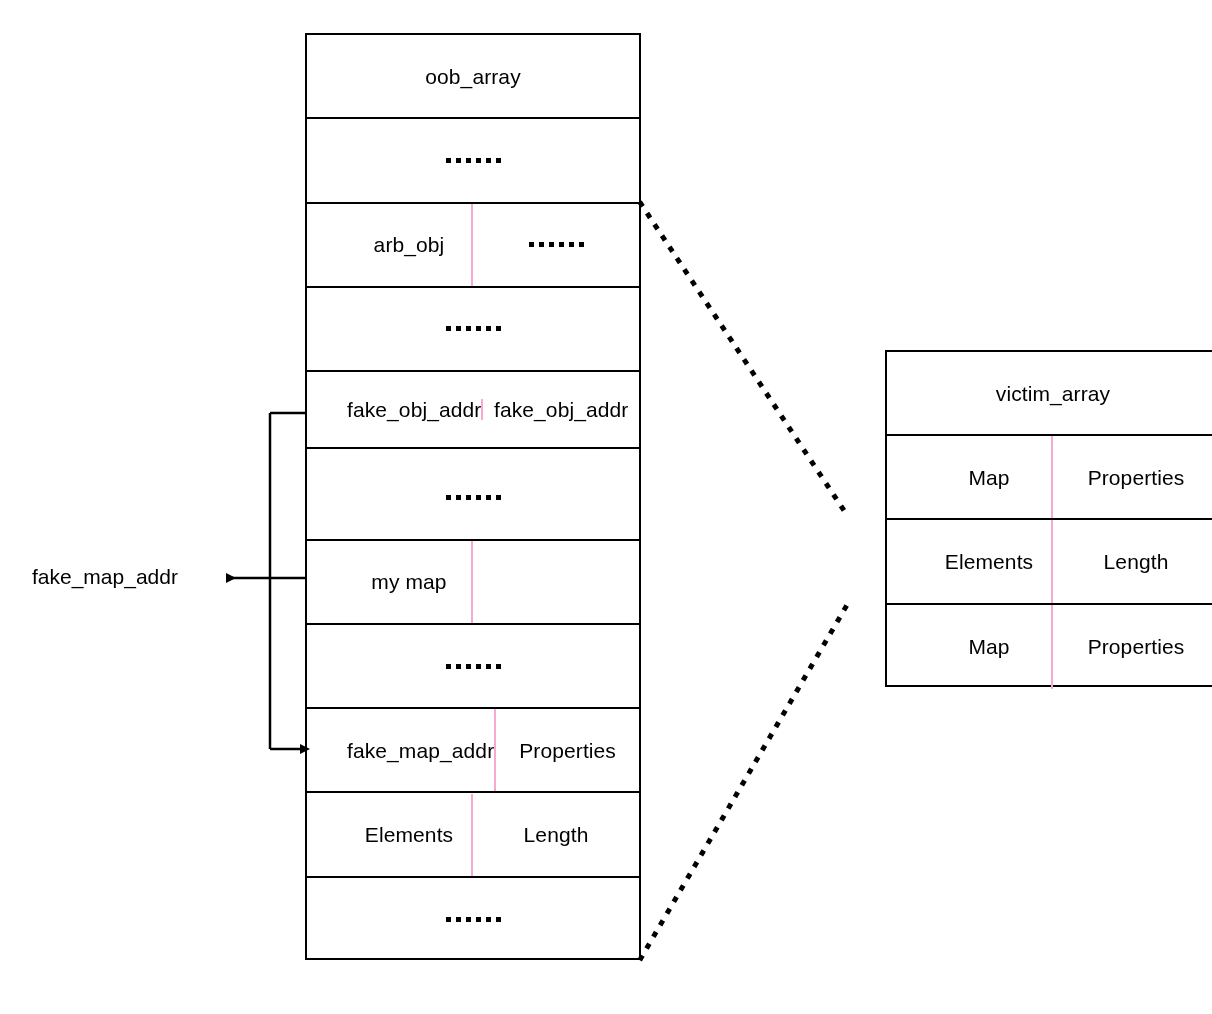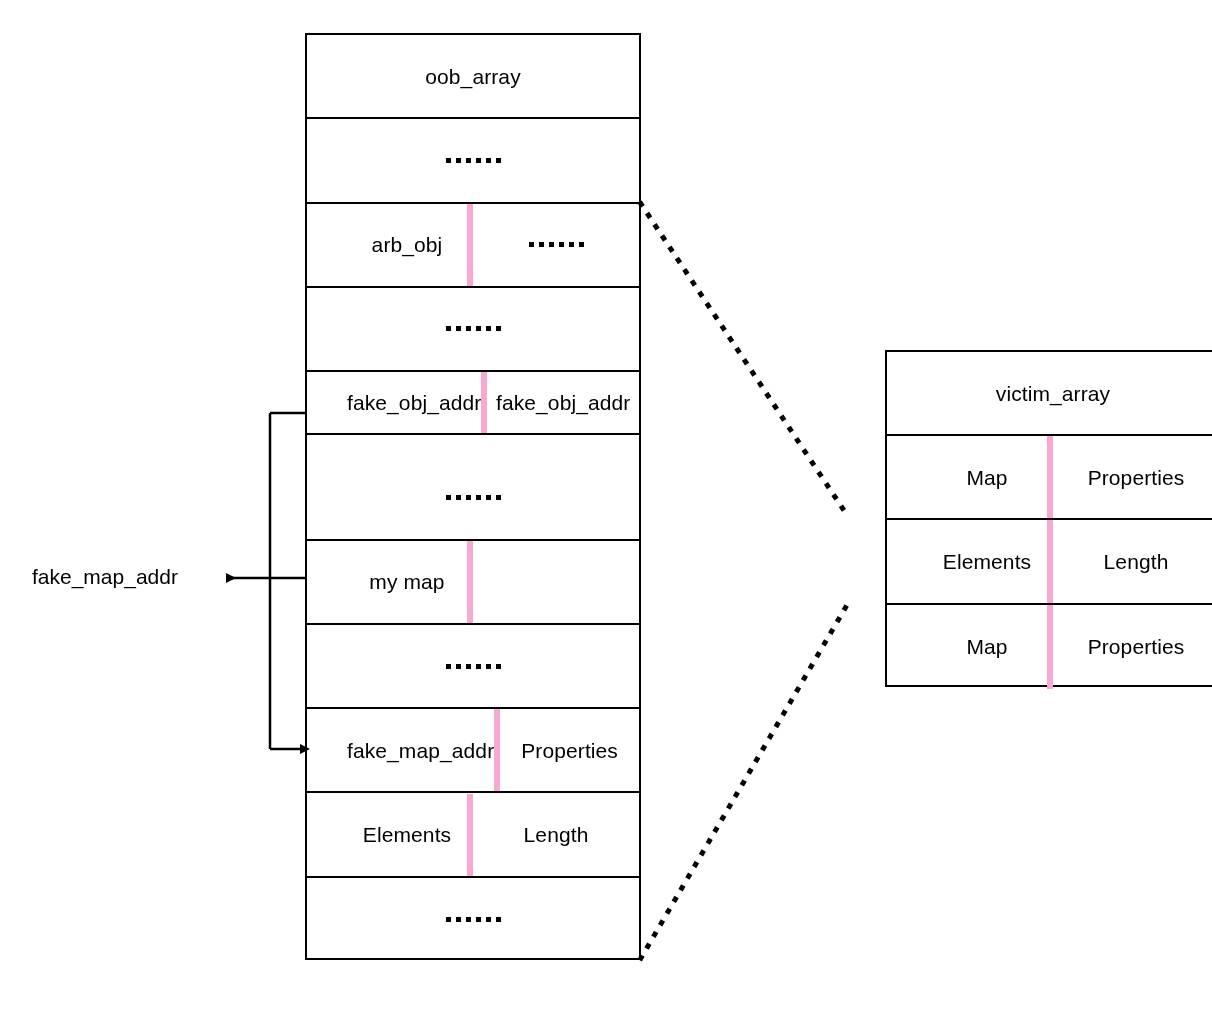--- a/index.html
+++ b/index.html
@@ -44,21 +44,21 @@
     flex: 1 1 0;
     display: flex;
     align-items: center;
     justify-content: center;
     font-size: 21px;
     line-height: 1;
     letter-spacing: 0.1px;
     white-space: nowrap;
     overflow: visible;
   }
-  .cell.split-left  { border-right: 6px solid #f9a8d4; padding-left: 40px; }
+  .cell.split-left  { border-right: 2px solid #f9a8d4; padding-left: 40px; }
 
   
   .dots {
     display: flex;
     gap: 5px;
     align-items: center;
     justify-content: center;
   }
   .dots i {
     display: block;
@@ -128,21 +128,21 @@
             <i></i>
             <i></i>
             <i></i>
             <i></i>
             <i></i>
             <i></i>
           </span>
       </div>
     </div>
 
-    <div class="row" style="top:337.1px; height:63px;">
+    <div class="row" style="top:337.1px; height:77px;align-items:center;">
       <div class="cell split-left" style="flex:0 0 166px;">fake_obj_addr</div>
       <div class="cell">fake_obj_addr</div>
     </div>
 
     <div class="row" style="top:421.4px; height:84.3px;">
       <div class="cell">
         <span class="dots">
             <i></i>
             <i></i>
             <i></i>

